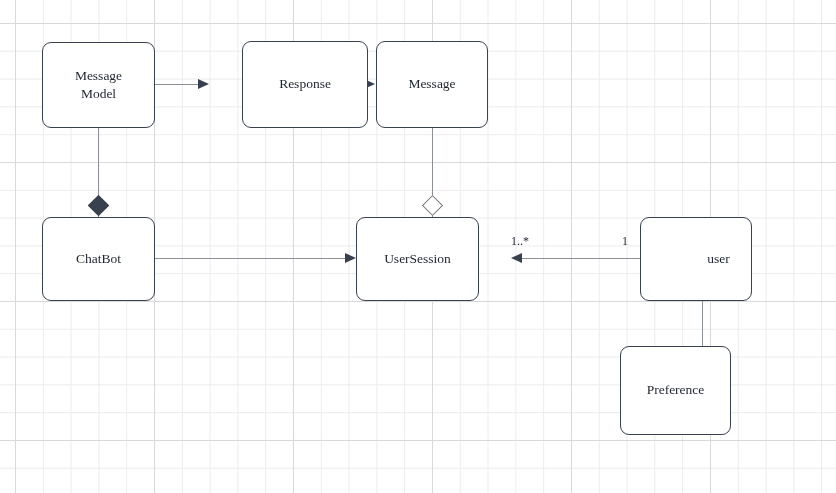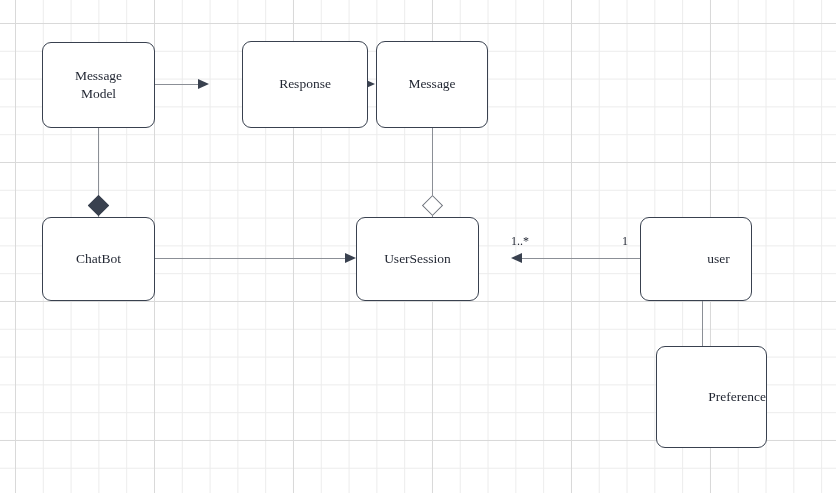--- a/index.html
+++ b/index.html
@@ -136,17 +136,17 @@
   </div>
 
   <div class="node" style="left:356px; top:217px; width:123px; height:84px;">
     <span class="node-label">UserSession</span>
   </div>
 
   <div class="node" style="left:640px; top:217px; width:112px; height:84px;padding-left:45px;">
     <span class="node-label">user</span>
   </div>
 
-  <div class="node" style="left:656px; top:346px; width:111px; height:102px;justify-content:flex-end;">
+  <div class="node" style="left:620px; top:346px; width:111px; height:89px;">
     <span class="node-label">Preference</span>
   </div>
 
 </div>
 
 </body></html>

